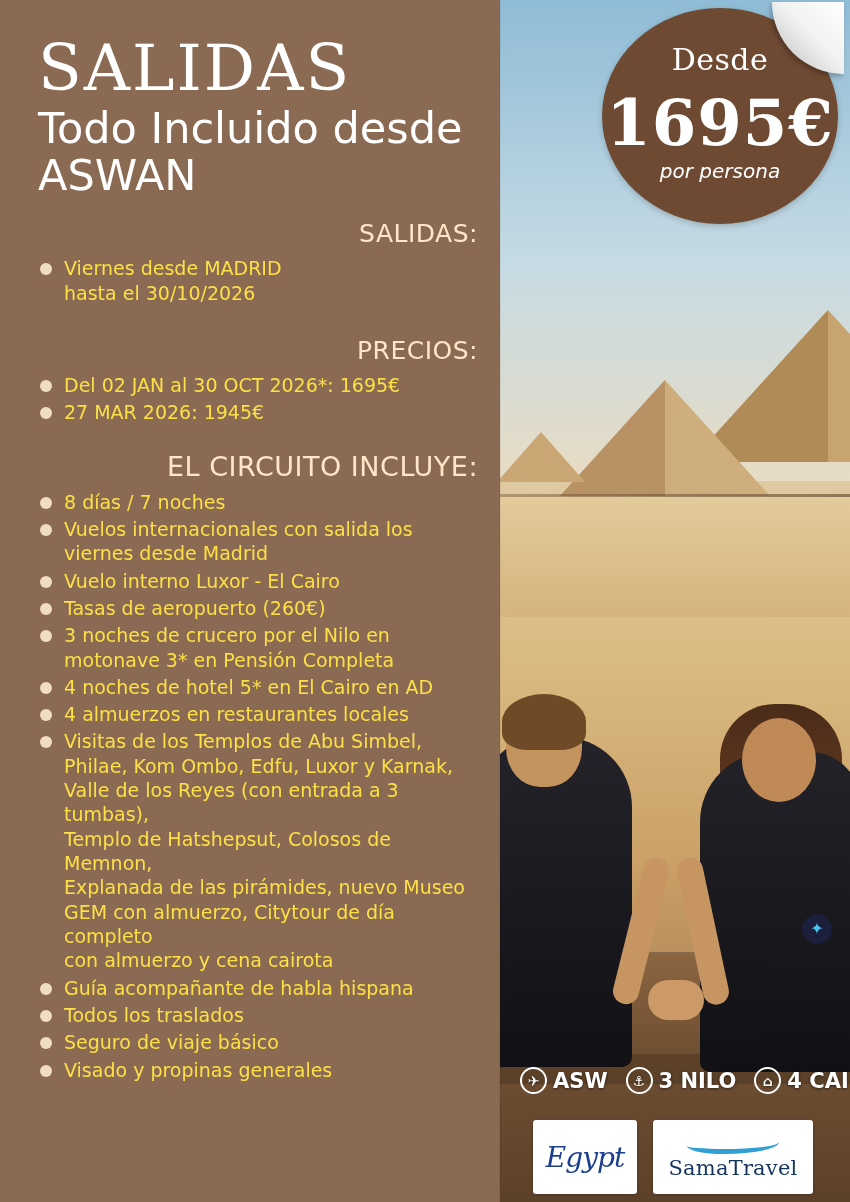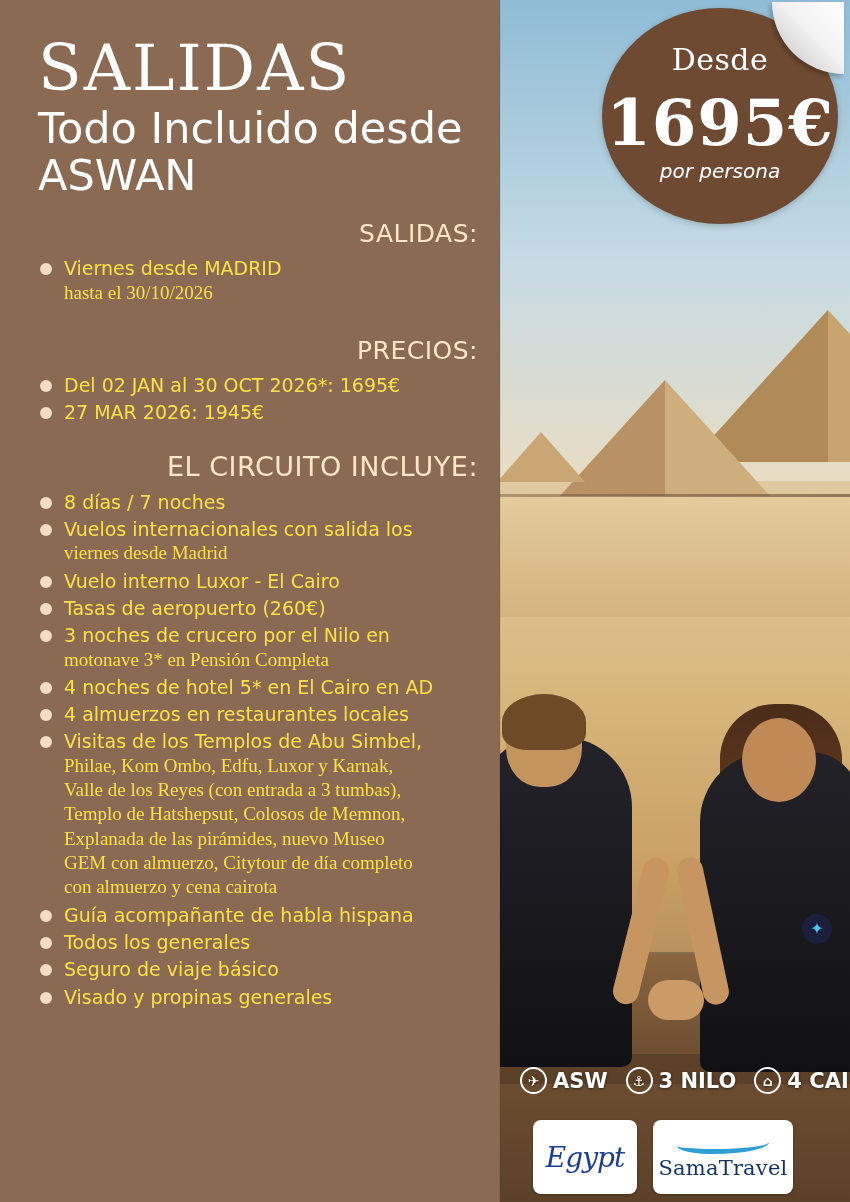--- a/index.html
+++ b/index.html
@@ -170,21 +170,21 @@
     line-height: 1.28;
     margin-bottom: 3px;
     color: #fde047;
   }
   li::before {
     content: "";
     position: absolute; left: 2px; top: 7px;
     width: 12px; height: 12px; border-radius: 50%;
     background: #f1ddc4;
   }
-  li .cont { display: block; padding-left: 0; font-family: Liberation Serif, serif; }
+  li .cont { display: block; padding-left: 0; }
   .gap { height: 14px; }
 
   
   .badge {
     position: absolute;
     right: 12px; top: 8px;
     width: 236px; height: 216px;
     border-radius: 50%;
     background: #6f4a33;
     color: #fff;
@@ -230,26 +230,26 @@
     font-size: 14px; line-height: 1;
   }
 
   
   .logos {
     position: absolute; left: 533px; bottom: 8px;
     display: flex; gap: 16px;
   }
   .logo-box {
     background: #fff;
-    border-radius: 8px;
+    border-radius: 3px;
     display: flex; align-items: center; justify-content: center;
     box-shadow: 0 1px 3px rgba(0,0,0,.25);
   }
   .logo-egypt { width: 104px; height: 74px; }
-  .logo-sama  { width: 140px; height: 74px; flex-direction: column; }
+  .logo-sama  { width: 160px; height: 74px; flex-direction: column; }
   .egypt-txt {
     font-family: "DejaVu Serif", serif;
     font-style: italic;
     font-size: 28px;
     color: #1d3f8f;
     letter-spacing: -1px;
   }
   .sama-txt {
     font-family: "DejaVu Serif", serif;
     font-size: 21px; color: #14345e; letter-spacing: .2px;
@@ -357,21 +357,21 @@
         <span class="cont">Valle de los Reyes (con entrada a 3 tumbas),</span>
         <span class="cont">Templo de Hatshepsut, Colosos de Memnon,</span>
         <span class="cont">Explanada de las pirámides, nuevo Museo</span>
         <span class="cont">GEM con almuerzo,  Citytour de día completo</span>
         <span class="cont">con almuerzo y cena cairota</span>
       </li>
       <li>
         <span>Guía acompañante de habla hispana</span>
       </li>
       <li>
-        <span>Todos los generales</span>
+        <span>Todos los traslados</span>
       </li>
       <li>
         <span>Seguro de viaje básico</span>
       </li>
       <li>
         <span>Visado y propinas generales</span>
       </li>
     </ul>
   </div>
 

